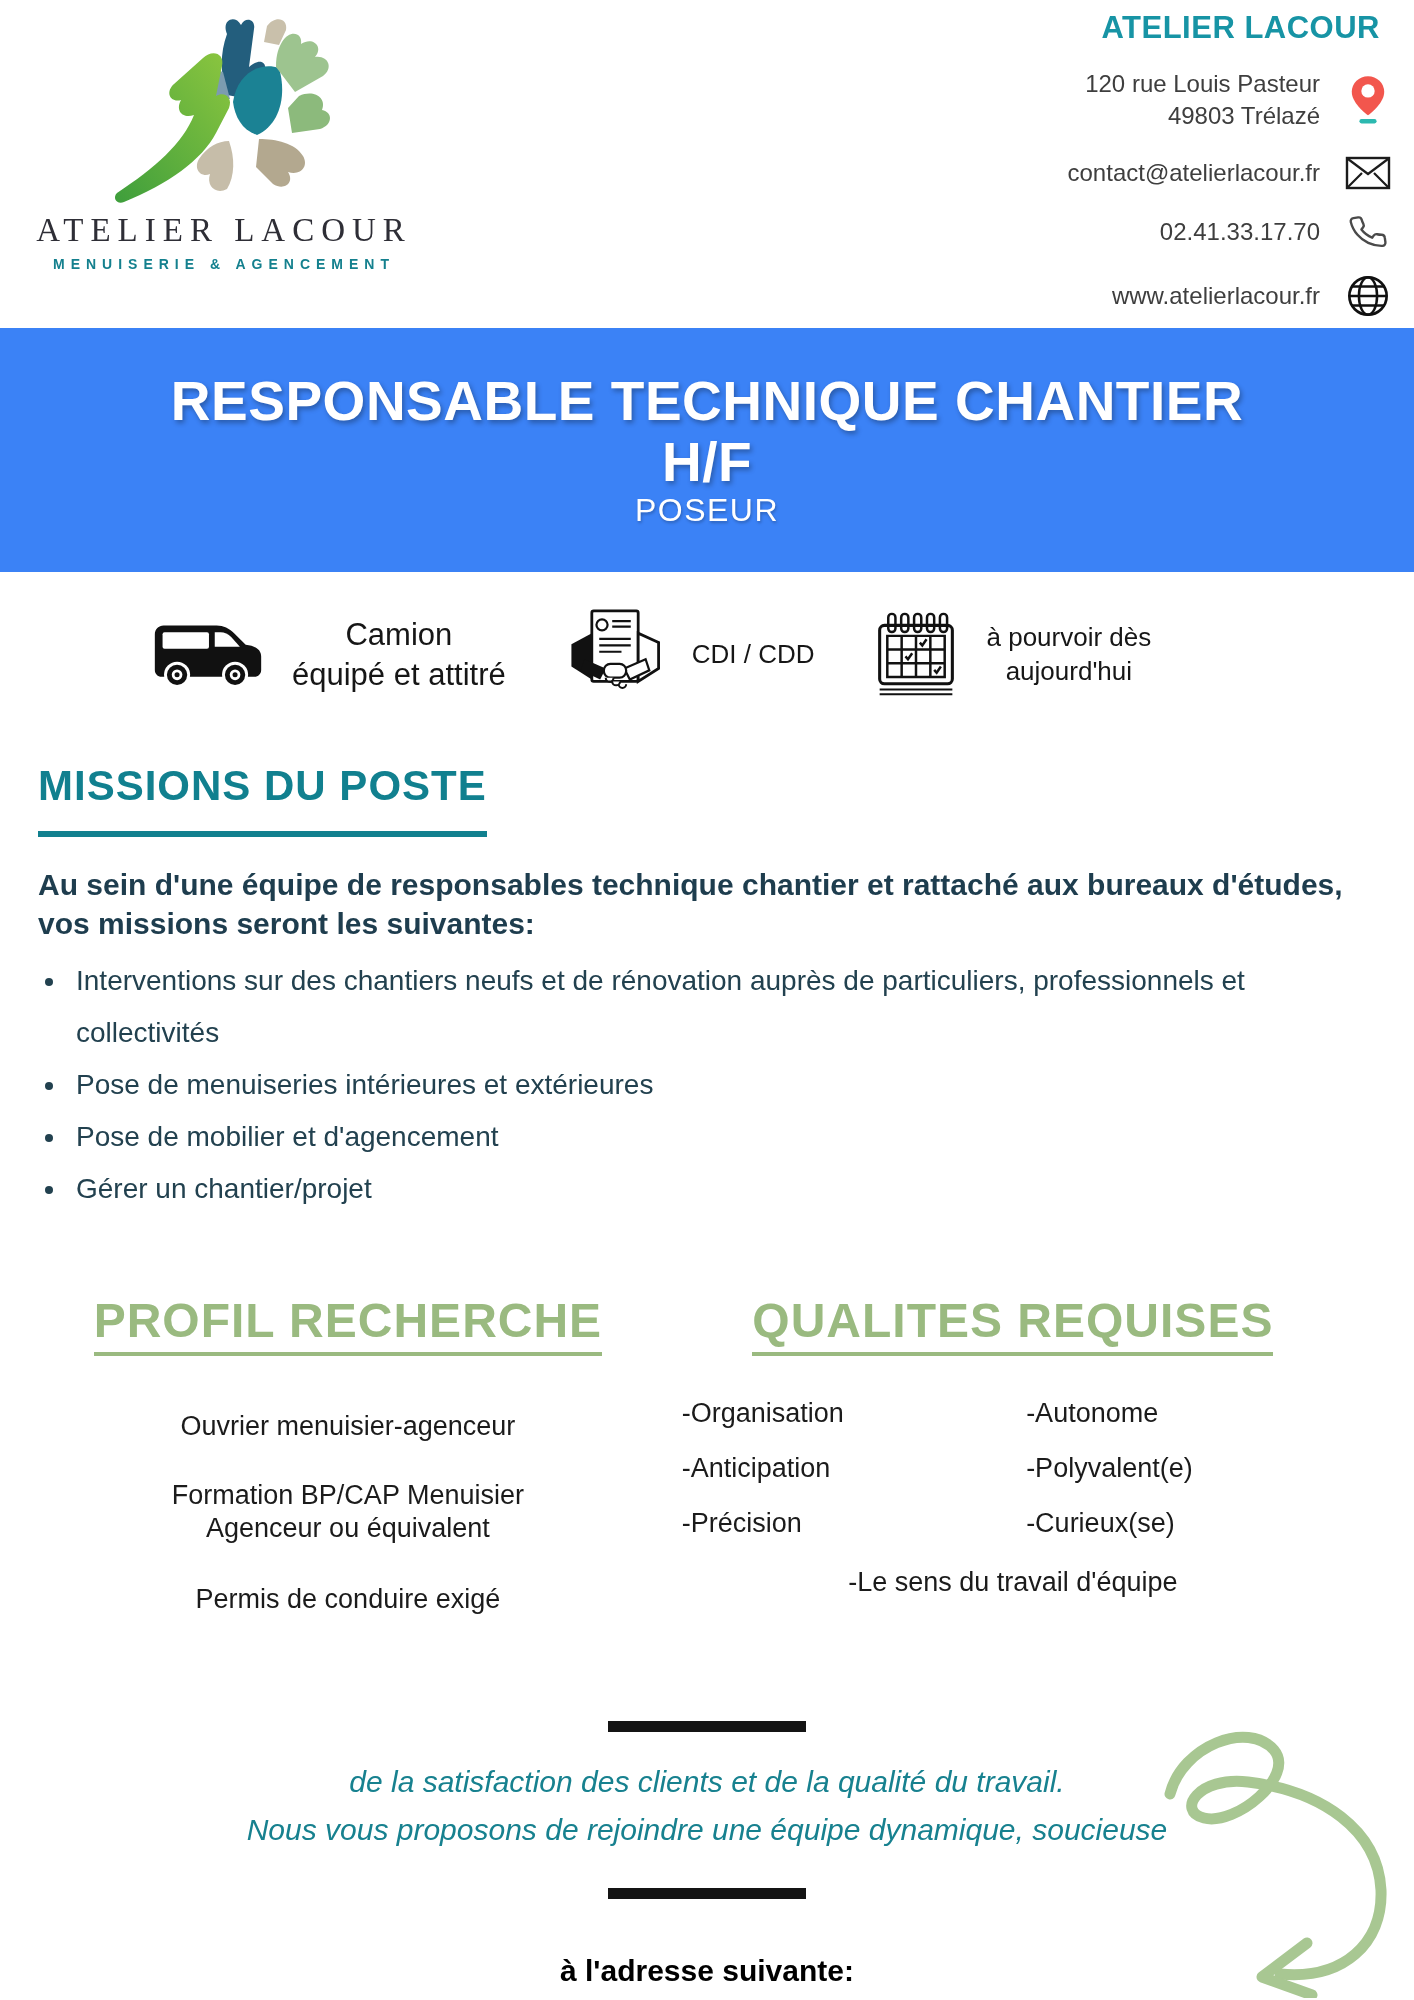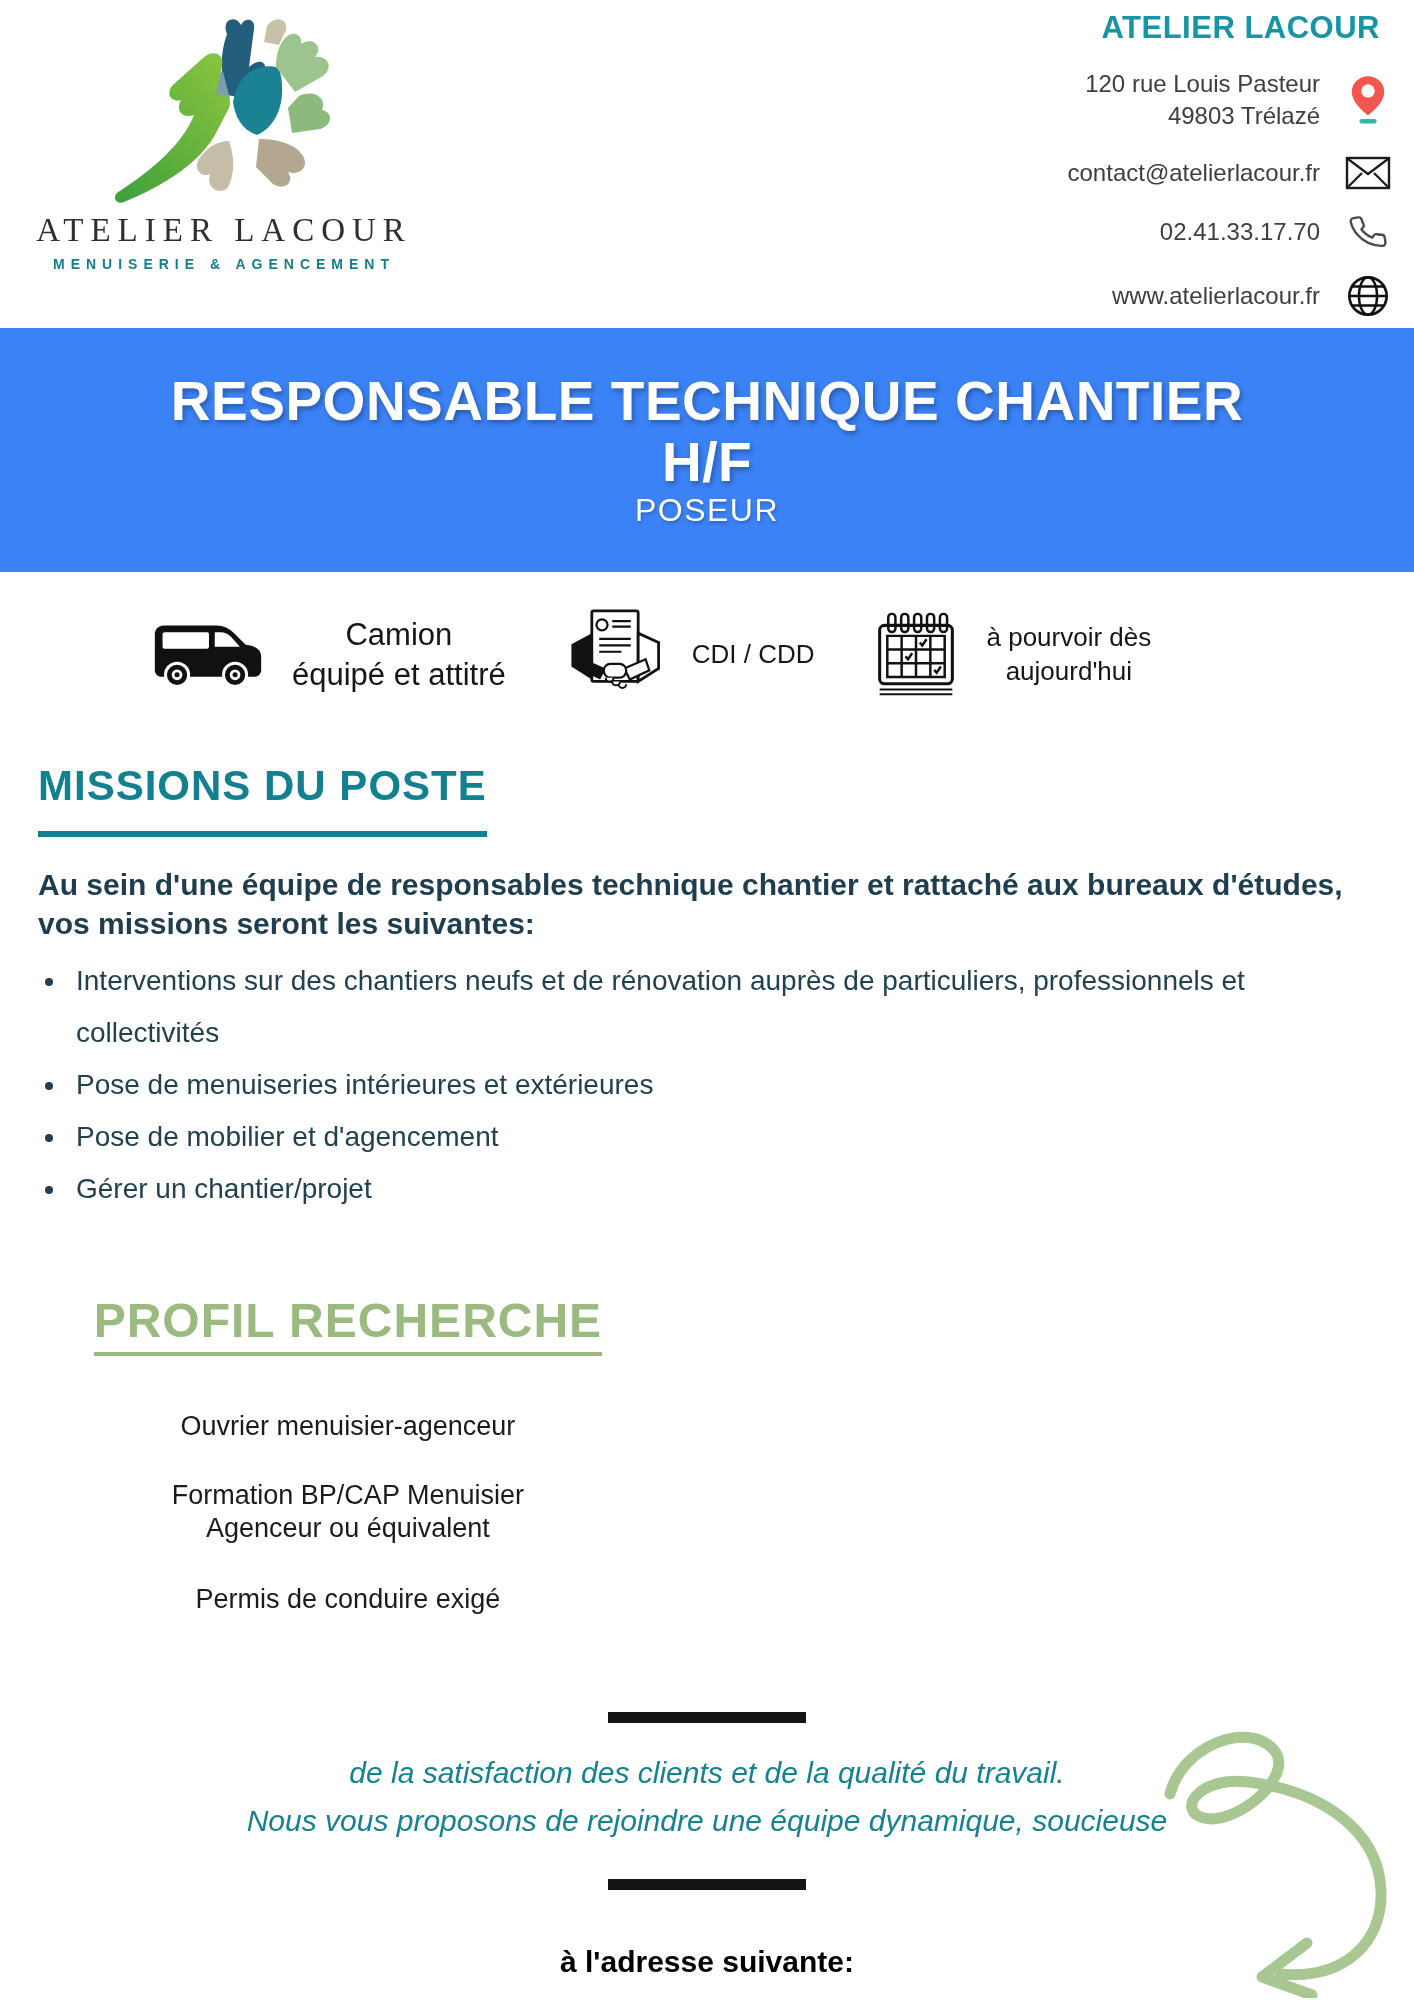--- a/index.html
+++ b/index.html
@@ -229,20 +229,32 @@
     </ul>
   </div>
 
   <div class="columns">
     <div class="col col-left">
       <h3>PROFIL RECHERCHE</h3>
       <p class="profil-item-1">Ouvrier menuisier-agenceur</p>
       <p class="profil-item-2">Formation BP/CAP Menuisier Agenceur ou équivalent</p>
       <p class="profil-item-3">Permis de conduire exigé</p>
     </div>
+    <div class="col col-right">
+      <h3>QUALITES REQUISES</h3>
+      <div class="qual-grid">
+        <p>-Organisation</p>
+        <p>-Autonome</p>
+        <p>-Anticipation</p>
+        <p>-Polyvalent(e)</p>
+        <p>-Précision</p>
+        <p>-Curieux(se)</p>
+      </div>
+      <p class="qual-footer">-Le sens du travail d'équipe</p>
+    </div>
   </div>
 
   <div class="divider"></div>
   <p class="pitch">
     <span>de la satisfaction des clients et de la qualité du travail.</span>
     <span>Nous vous proposons de rejoindre une équipe dynamique, soucieuse</span>
   </p>
   <div class="divider divider-2"></div>
 
   <p class="apply-text">

